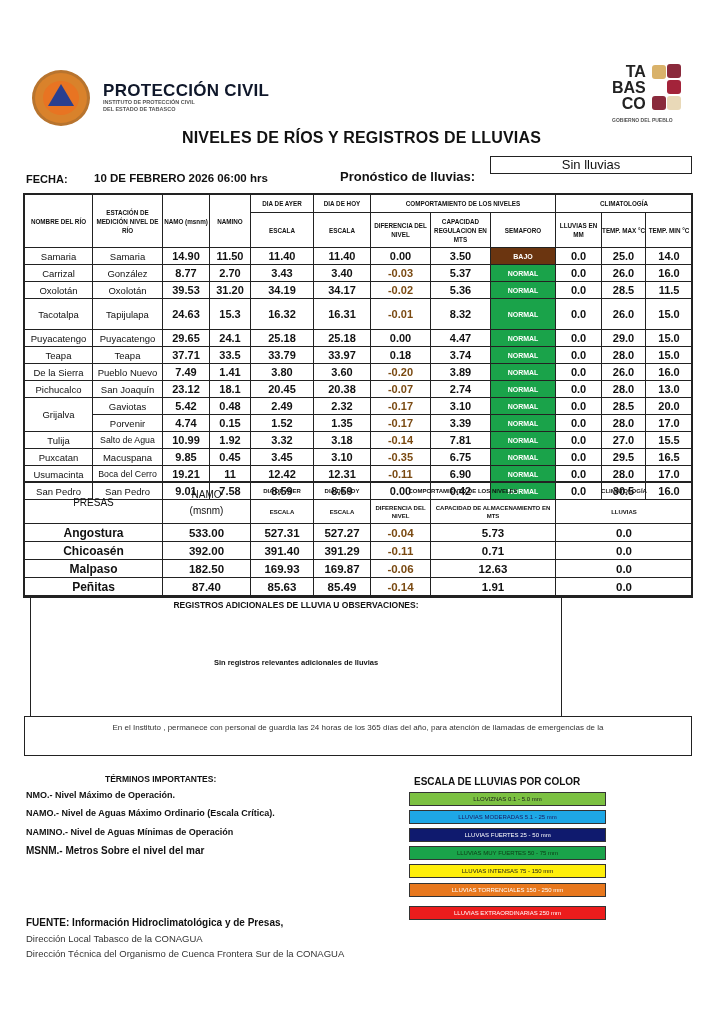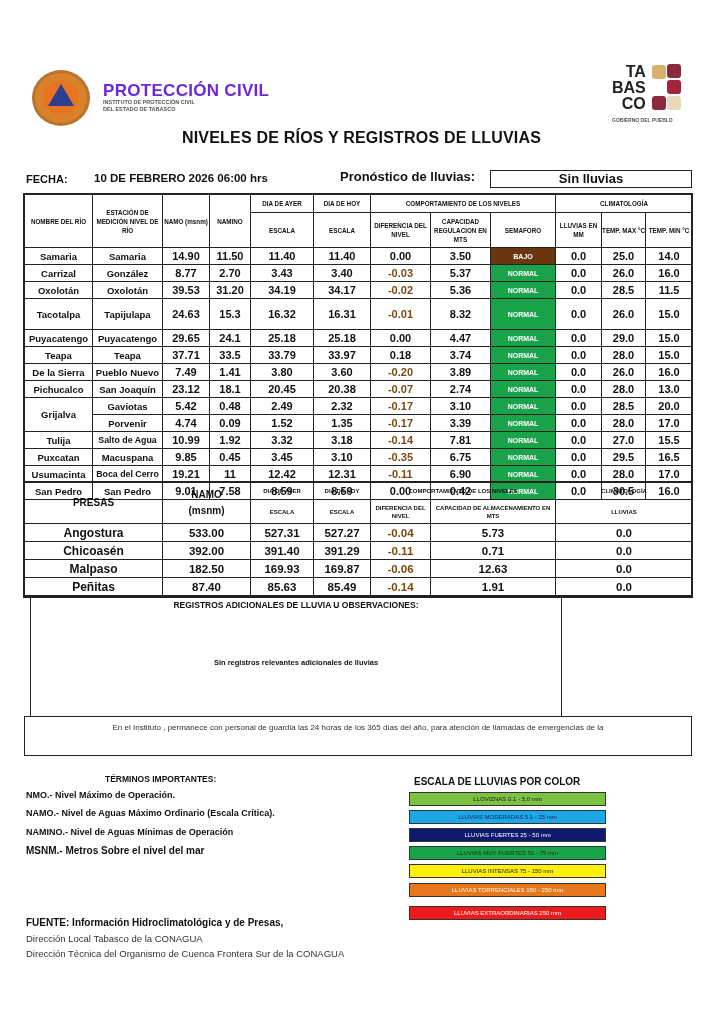--- a/index.html
+++ b/index.html
@@ -4,42 +4,42 @@
 <style>
   * { box-sizing: border-box; margin: 0; padding: 0; }
   html, body { width: 723px; height: 1024px; background: #ffffff; overflow: hidden; }
   body { position: relative; font-family: "DejaVu Sans", "Liberation Sans", sans-serif; color: #111; }
   .abs { position: absolute; }
 
   
   .logo-pc { left: 32px; top: 70px; width: 58px; height: 56px; border-radius: 50%; background: #d9822b; border: 3px solid #b8742e; }
   .logo-pc .inner { position: absolute; left: 8px; top: 8px; width: 36px; height: 34px; border-radius: 50%; background: #e87422; }
   .logo-pc .tri { position: absolute; left: 13px; top: 11px; width: 0; height: 0; border-left: 13px solid transparent; border-right: 13px solid transparent; border-bottom: 22px solid #2a3f8f; }
-  .pc-title { left: 103px; top: 81px; font-family: "Liberation Sans", sans-serif; font-weight: 900; font-size: 17px; color: #6d28d9; letter-spacing: 0.3px; }
+  .pc-title { left: 103px; top: 81px; font-family: "Liberation Sans", sans-serif; font-weight: 900; font-size: 17px; color: #0f172a; letter-spacing: 0.3px; }
   .pc-sub { left: 103px; top: 99px; font-family: "Liberation Sans", sans-serif; font-size: 5.5px; font-weight: bold; color: #555; line-height: 7px; }
 
   .tab-logo { left: 612px; top: 64px; width: 72px; height: 62px; text-align: right; }
   .tab-word { position: absolute; left: 0; top: 0; font-family: "Liberation Sans", sans-serif; font-weight: 900; font-size: 16px; line-height: 16px; color: #222; }
   .tab-tiles { position: absolute; left: 40px; top: 0; width: 30px; height: 48px; }
   .tile { position: absolute; width: 14px; height: 14px; border-radius: 3px; }
   .tab-gob { position: absolute; left: 0; top: 53px; font-family: "Liberation Sans", sans-serif; font-size: 5px; font-weight: bold; color: #555; white-space: nowrap; }
 
   .main-title { left: 0; width: 723px; top: 129px; text-align: center; font-family: "Liberation Sans", sans-serif; font-weight: bold; font-size: 16px; color: #111; letter-spacing: 0.2px; }
 
   .fecha-lbl { left: 26px; top: 173px; font-family: "Liberation Sans", sans-serif; font-weight: bold; font-size: 11px; }
   .fecha-val { left: 94px; top: 172px; font-family: "Liberation Sans", sans-serif; font-weight: bold; font-size: 11.5px; }
   .pron-lbl { left: 340px; top: 169px; font-family: "Liberation Sans", sans-serif; font-weight: bold; font-size: 13px; }
-  .pron-box { left: 490px; top: 170px; width: 202px; height: 18px; border: 1.5px solid #222; text-align: center; font-family: "Liberation Sans", sans-serif; font-weight: bold; font-size: 13px; line-height: 15px; }
+  .pron-box { left: 490px; top: 156px; width: 202px; height: 18px; border: 1.5px solid #222; text-align: center; font-family: "Liberation Sans", sans-serif; font-weight: normal; font-size: 13px; line-height: 15px; }
 
   
   .grid { position: absolute; border-collapse: collapse; table-layout: fixed; font-family: "Liberation Sans", sans-serif; }
   .grid td { border: 1px solid #222; text-align: center; vertical-align: middle; padding: 0; overflow: hidden; white-space: nowrap; }
   .hdr { font-size: 6.3px; font-weight: bold; line-height: 9px; white-space: normal !important; }
   .hdr2 { font-size: 6px; font-weight: bold; line-height: 8px; white-space: normal !important; }
-  .name { font-size: 9.5px; font-weight: bold; }
+  .name { font-size: 9.5px; font-weight: normal; }
   .num { font-size: 11px; font-weight: bold; }
   .neg { color: #7a4a12; }
   .sem-normal { background: #1aa34a; color: #ffffff; font-size: 7px !important; font-weight: bold; }
   .sem-bajo { background: #6b3510; color: #ffffff; font-size: 7px !important; font-weight: bold; }
   .pname { font-size: 12px; font-weight: bold; }
   .pnum { font-size: 11.5px; font-weight: bold; }
   .outer { position: absolute; border: 2px solid #222; pointer-events: none; }
 
   .obs-box { left: 30px; top: 597px; width: 532px; height: 120px; border: 1.5px solid #222; border-top: none; }
   .obs-title { position: absolute; left: 0; width: 100%; top: 3px; text-align: center; font-family: "Liberation Sans", sans-serif; font-weight: bold; font-size: 8.5px; }
@@ -251,21 +251,21 @@
         <td class="num neg">-0.17</td>
         <td class="num">3.10</td>
         <td class="sem-normal">NORMAL</td>
         <td class="num">0.0</td>
         <td class="num">28.5</td>
         <td class="num">20.0</td>
       </tr>
       <tr style="height: 17px;">
         <td class="name">Porvenir</td>
         <td class="num">4.74</td>
-        <td class="num">0.09</td>
+        <td class="num">0.15</td>
         <td class="num">1.52</td>
         <td class="num">1.35</td>
         <td class="num neg">-0.17</td>
         <td class="num">3.39</td>
         <td class="sem-normal">NORMAL</td>
         <td class="num">0.0</td>
         <td class="num">28.0</td>
         <td class="num">17.0</td>
       </tr>
       <tr style="height: 17px; padding-left: 36px;">

